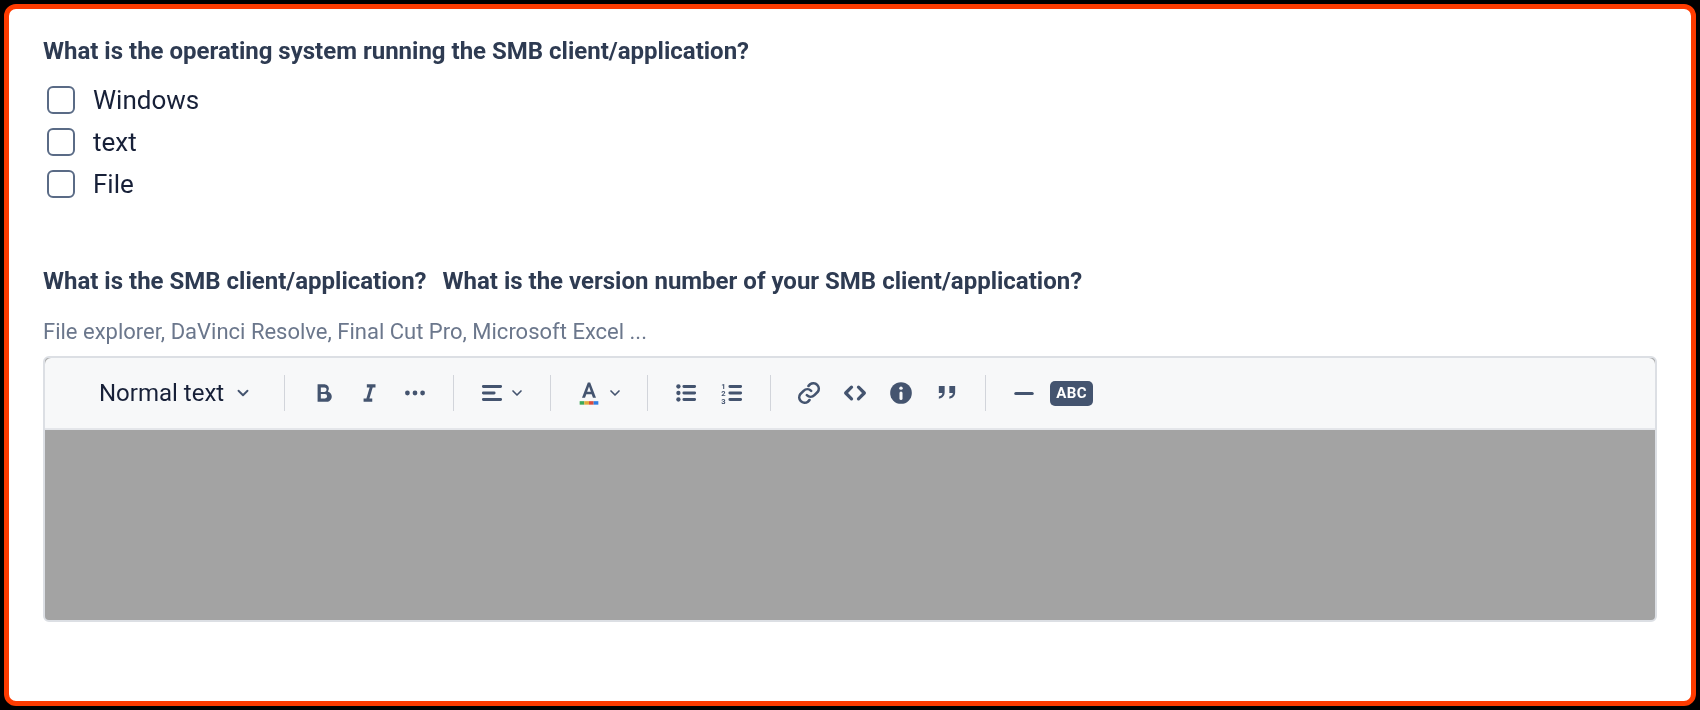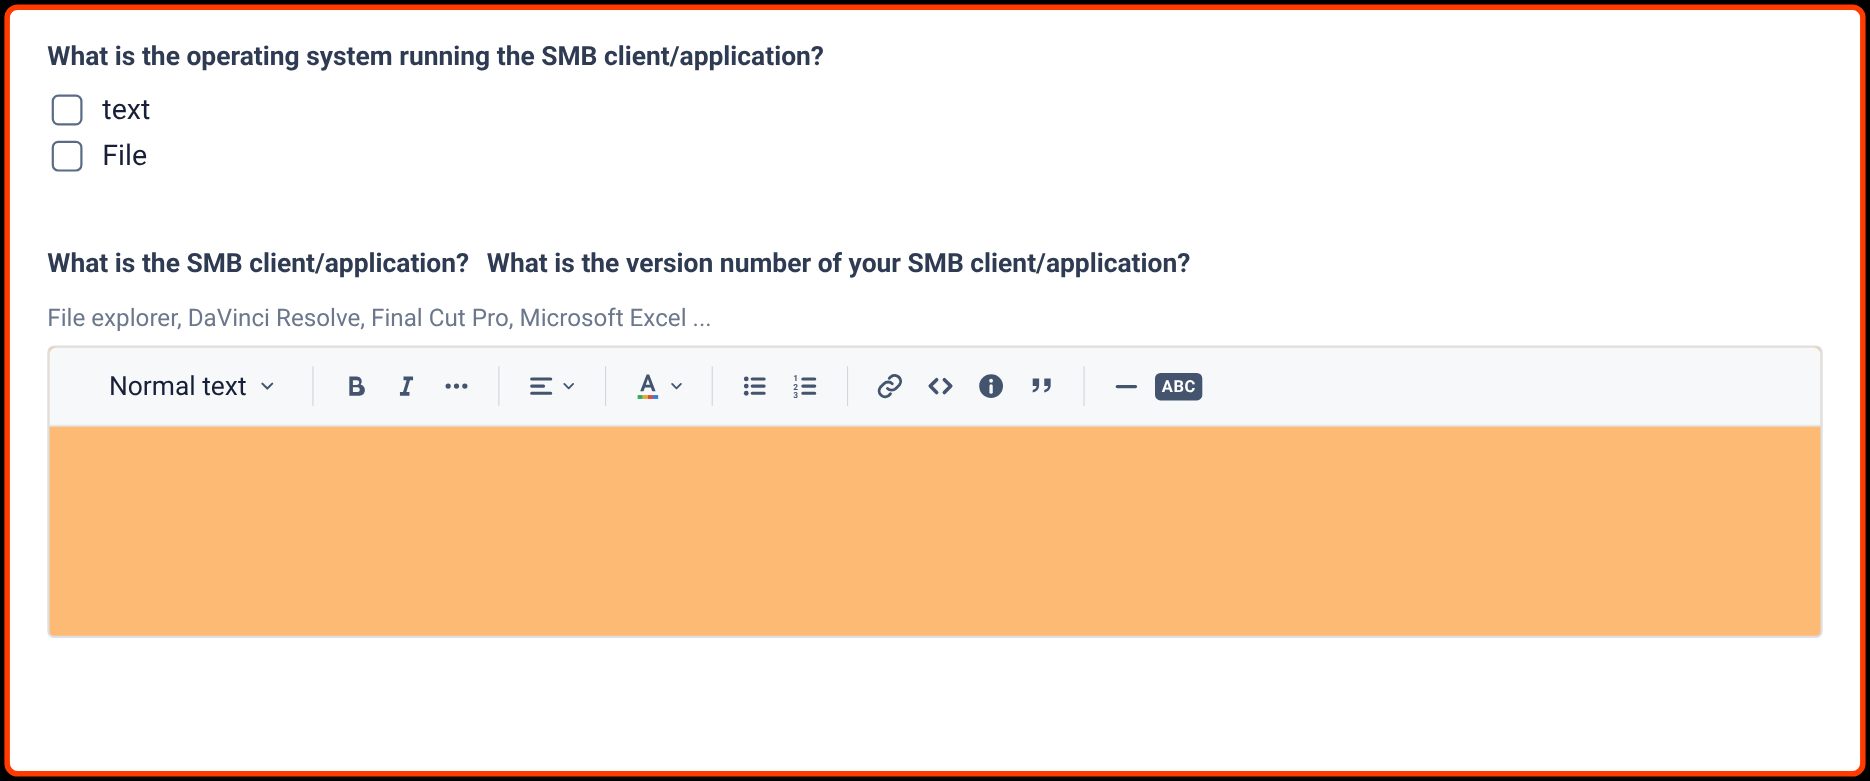--- a/index.html
+++ b/index.html
@@ -50,21 +50,21 @@
   }
   .hint {
     font-size: 22px;
     color: #6B778C;
     margin-top: 2px;
     margin-bottom: 12px;
   }
   .editor-wrap {
     border: 2px solid #DCDFE4;
     border-radius: 6px;
-    background: #fdba74;
+    background: #a3a3a3;
   }
   .toolbar {
     display: flex;
     align-items: center;
     background: #F7F8F9;
     border-bottom: 2px solid #E4E6EA;
     border-radius: 6px 6px 0 0;
     padding: 10px 14px;
     gap: 4px;
     height: 72px;
@@ -118,20 +118,24 @@
 </style>
 </head>
 <body>
 
 <div class="panel">
 
   <div class="question-label">What is the operating system running the SMB client/application?</div>
 
   <div class="checkbox-row">
     <div class="checkbox"></div>
+    <div class="checkbox-label">Windows</div>
+  </div>
+  <div class="checkbox-row">
+    <div class="checkbox"></div>
     <div class="checkbox-label">text</div>
   </div>
   <div class="checkbox-row">
     <div class="checkbox"></div>
     <div class="checkbox-label">File</div>
   </div>
 
   <div class="two-questions">
     <div class="question-label">What is the SMB client/application?</div>
     <div class="question-label">What is the version number of your SMB client/application?</div>

